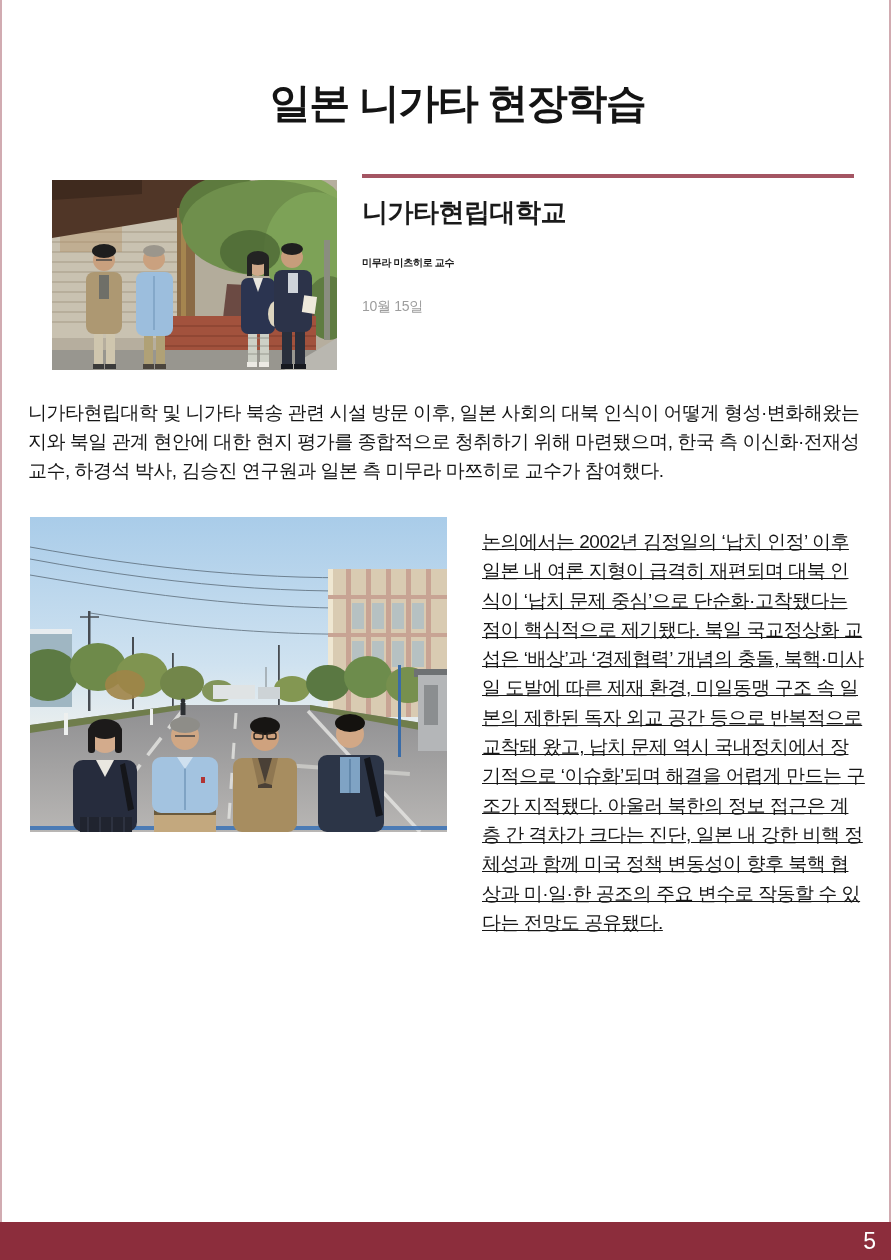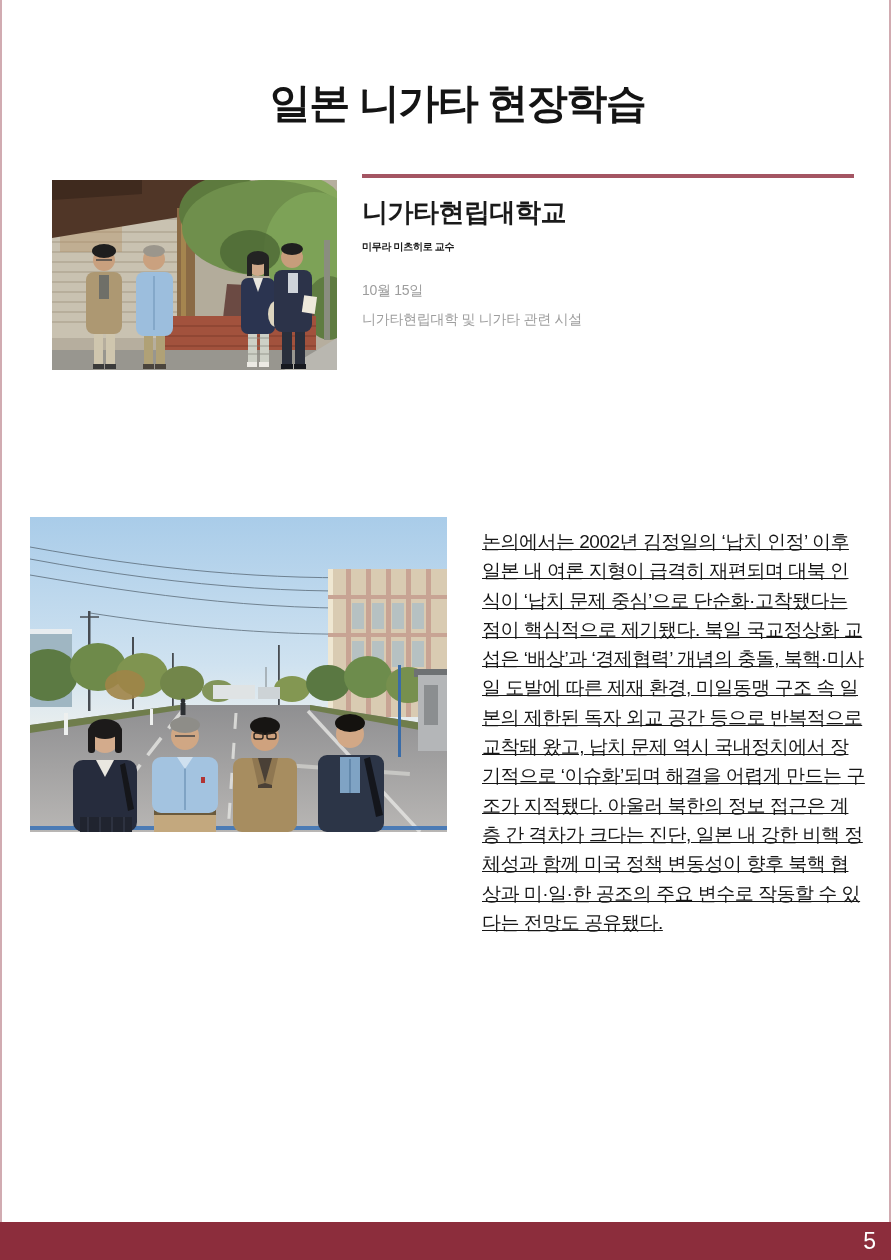--- a/index.html
+++ b/index.html
@@ -13,21 +13,21 @@
   .title{
     position:absolute;top:76px;left:0;width:100%;margin:0;text-align:center;
     font-size:41px;font-weight:900;letter-spacing:-1.5px;color:#141414;padding-left:12px;
   }
   .photo{position:absolute;overflow:hidden;background:#cfcfcf;}
   .photo svg{display:block;width:100%;height:100%;}
   .photo1{left:52px;top:180px;width:285px;height:190px;}
   .photo2{left:30px;top:517px;width:417px;height:315px;}
   .info{position:absolute;left:362px;top:174px;width:492px;}
   .rule{height:4px;background:#a45563;margin:0 0 17px 0;}
-  .info h2{margin:0 0 10px 0;font-size:26px;font-weight:bold;color:#1a1a1a;letter-spacing:-0.5px;}
+  .info h2{margin:0 0 26px 0;font-size:26px;font-weight:bold;color:#1a1a1a;letter-spacing:-0.5px;}
   .info h3{margin:0 0 22px 0;font-size:10px;font-weight:bold;color:#1a1a1a;letter-spacing:-0.3px;}
   .meta{margin:0;font-size:14px;line-height:29px;color:#9d9d9d;letter-spacing:-0.3px;}
   .para{
     position:absolute;margin:0;font-size:19px;line-height:29px;color:#161616;
     letter-spacing:-0.5px;word-break:break-all;
   }
   .para.intro{left:28px;top:398px;width:836px;}
   .para.discussion{left:482px;top:527px;width:383px;line-height:29.3px;text-decoration:underline;}
   .footer{
     position:absolute;left:0;bottom:0;width:100%;height:38px;background:#8c2d3c;
@@ -132,23 +132,23 @@
       <circle cx="240" cy="77" r="11" fill="#c79d7b"></circle>
       <ellipse cx="240" cy="69" rx="11" ry="6" fill="#1f1f1f"></ellipse>
     </svg>
   </div>
 
   <div class="info">
     <div class="rule"></div>
     <h2>니가타현립대학교</h2>
     <h3>미무라 미츠히로 교수</h3>
     <p class="meta">10월 15일</p>
-    <p class="meta">니가타현립대학 및 니가타 관련 시설</p>
-  </div>
-
+  </div>
+
+  <p class="para intro">니가타현립대학 및 니가타 북송 관련 시설 방문 이후, 일본 사회의 대북 인식이 어떻게 형성·변화해왔는지와 북일 관계 현안에 대한 현지 평가를 종합적으로 청취하기 위해 마련됐으며, 한국 측 이신화·전재성 교수, 하경석 박사, 김승진 연구원과 일본 측 미무라 마쯔히로 교수가 참여했다.</p>
 
   <div class="photo photo2">
     <svg viewBox="0 0 417 315">
       <defs>
         <linearGradient id="sky" x1="0" y1="0" x2="0" y2="1">
           <stop offset="0" stop-color="#a9cce9"></stop>
             <stop offset="0.7" stop-color="#cfe2f0"></stop>
           <stop offset="1" stop-color="#e9eeee"></stop>
         </linearGradient>
         <linearGradient id="road" x1="0" y1="0" x2="0" y2="1">

